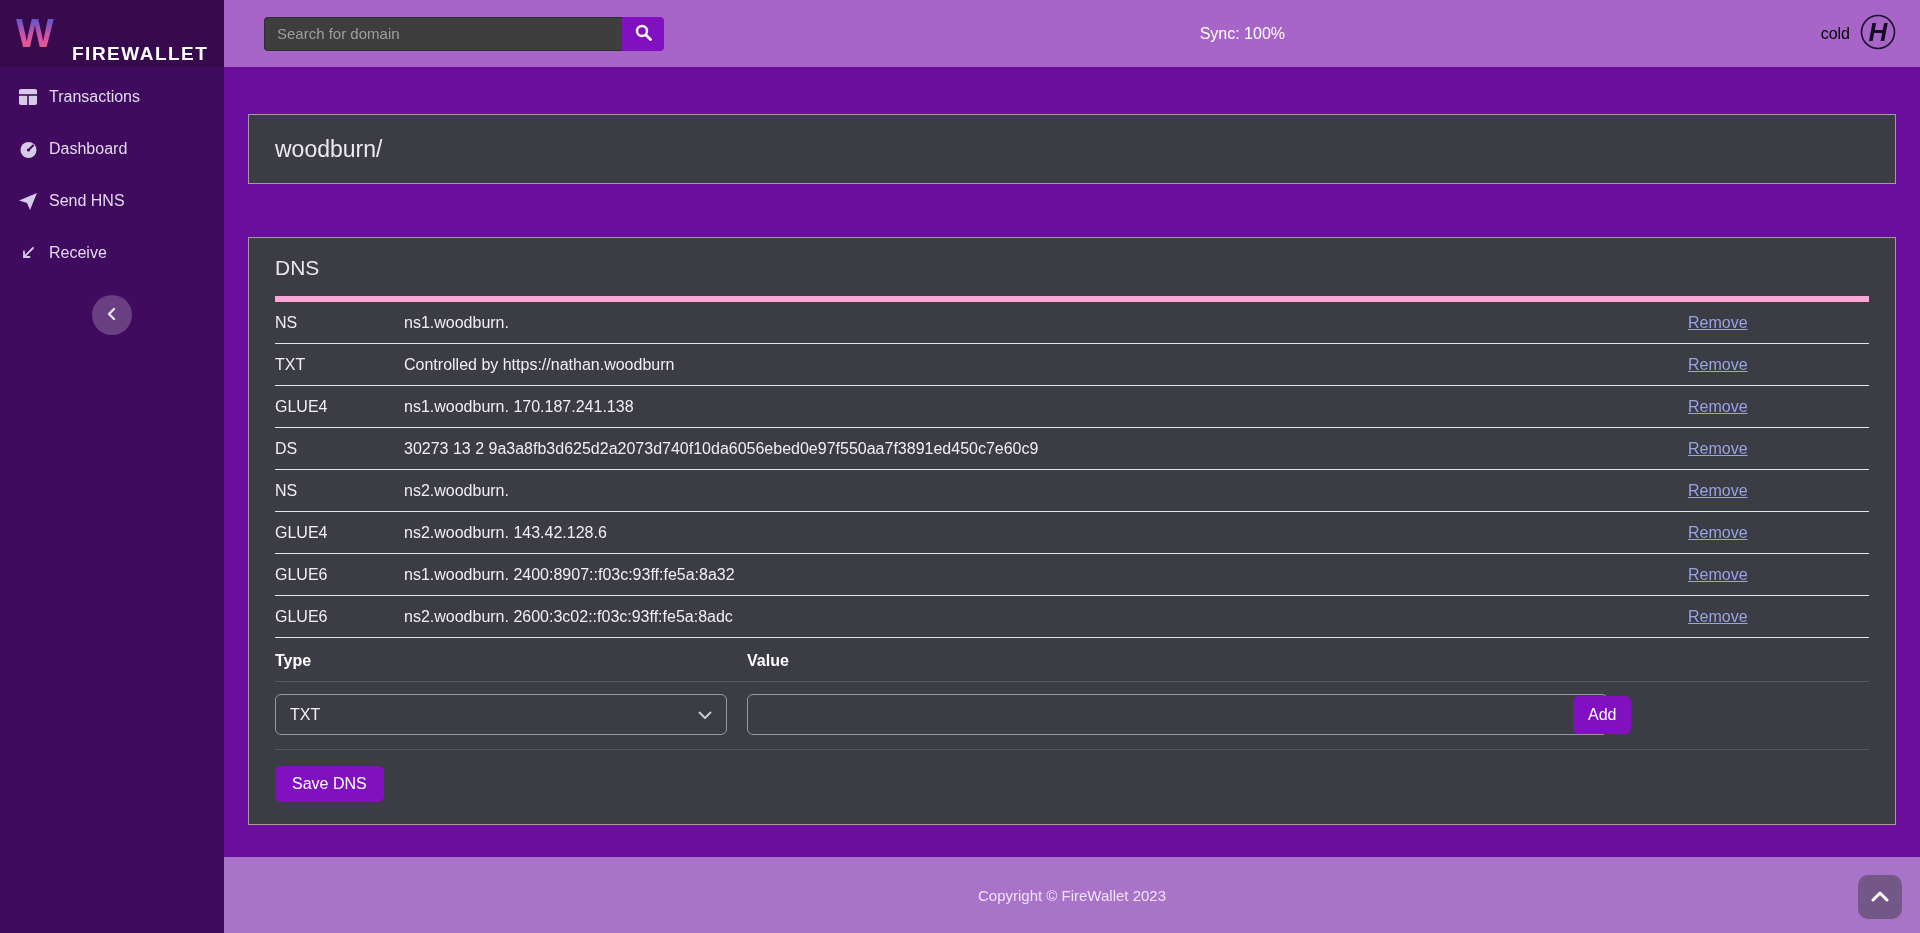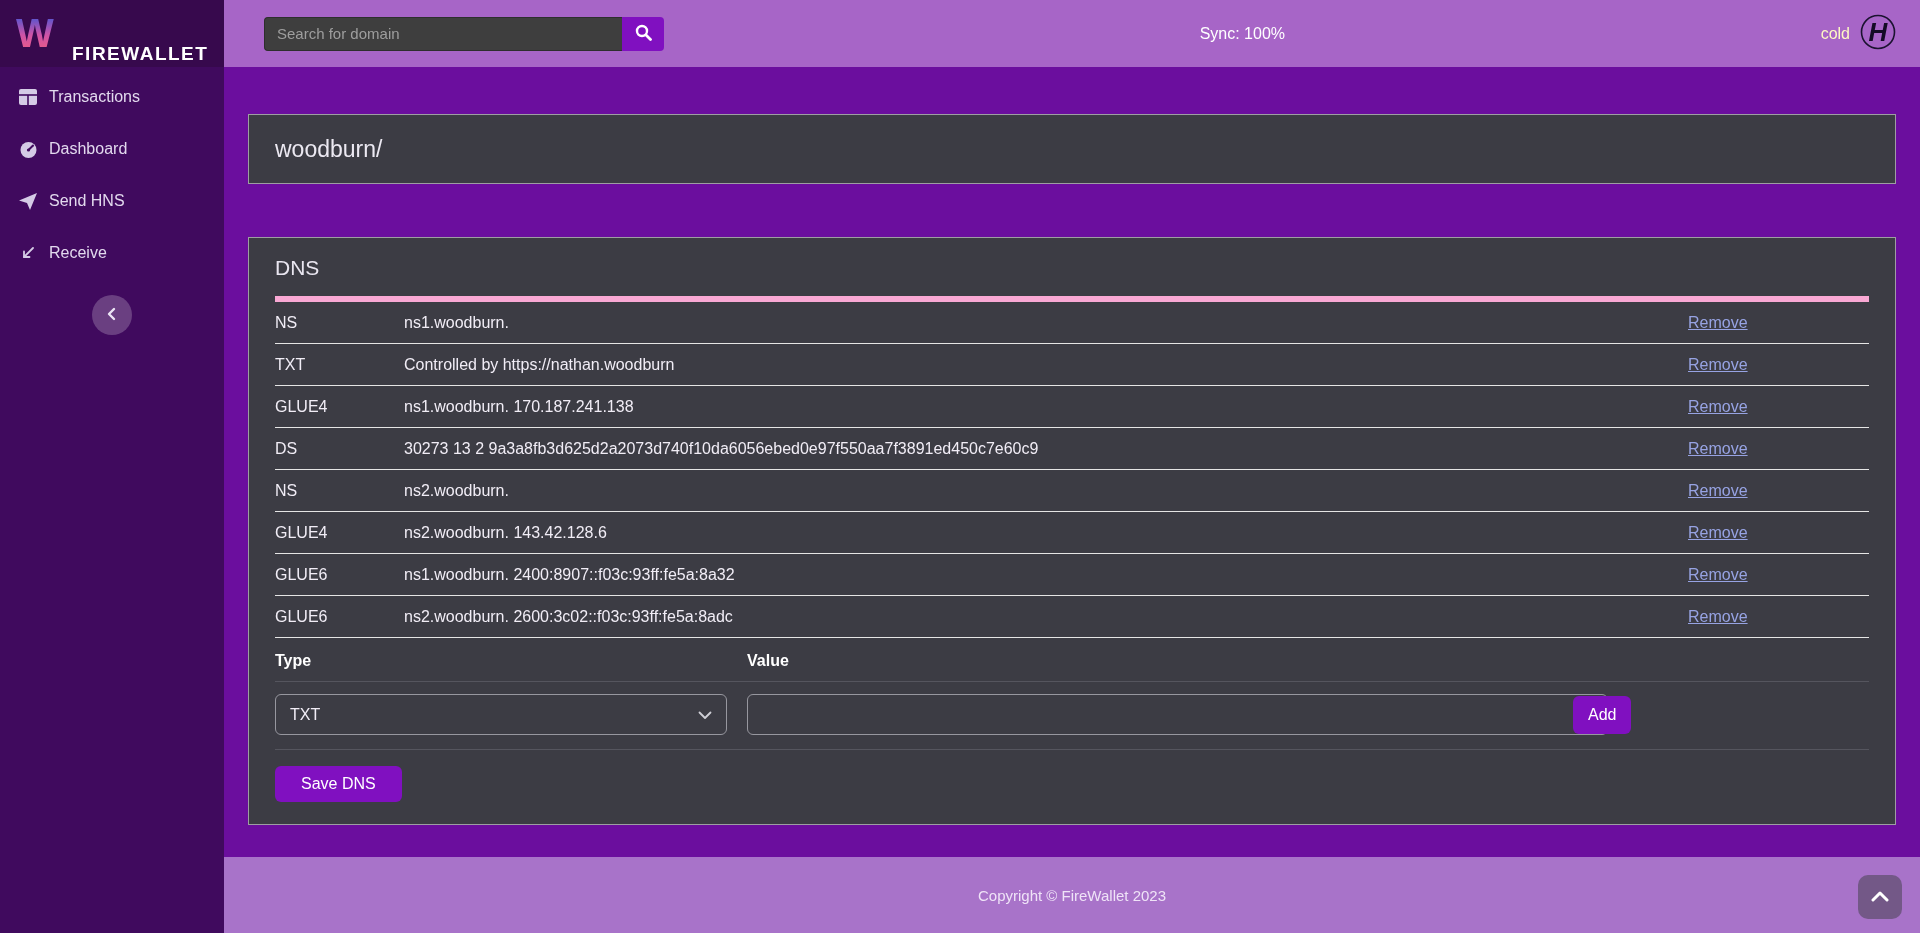--- a/index.html
+++ b/index.html
@@ -53,21 +53,21 @@
     font-family: "Liberation Sans", sans-serif;
   }
   .search-input::placeholder { color: #9e9e9e; }
   .search-btn {
     width: 42px; height: 34px; border: none; cursor: pointer;
     background: #8010c0; border-radius: 0 4px 4px 0;
     display: flex; align-items: center; justify-content: center;
   }
   .sync { flex: 1; text-align: center; color: #ffffff; font-size: 16px; }
   .wallet { display: flex; align-items: center; gap: 10px; }
-  .wallet-name { color: #fef9c3; font-size: 16px; }
+  .wallet-name { color: #000000; font-size: 16px; }
 
   
   .main { flex: 1; padding: 23px 24px; overflow: hidden; }
   .card {
     background: #3c3c44; border: 1px solid rgba(255,255,255,0.5);
     border-radius: 0;
   }
   .title-card { padding: 20px 26px; }
   .domain-title { font-size: 23px; font-weight: 400; color: #ece9f2; line-height: 28px; }
 
@@ -111,21 +111,21 @@
     width: 861px; height: 41px; background: transparent;
     border: 1px solid #97979f; border-radius: 6px;
     color: #f1edf6; font-size: 16px; padding: 0 12px; outline: none;
     font-family: "Liberation Sans", sans-serif;
   }
   .btn {
     background: #8010c0; color: #ffffff; border: none; border-radius: 6px;
     font-size: 16px; cursor: pointer; font-family: "Liberation Sans", sans-serif;
   }
   .add-btn { padding: 10px 15px; }
-  .save-btn { margin-top: 16px; padding: 9px 26px; }
+  .save-btn { margin-top: 16px; padding: 9px 17px; }
 
   
   .footer {
     height: 76px; flex: 0 0 76px; background: #a873c9;
     display: flex; align-items: center; justify-content: center;
     color: #efe3f7; font-size: 15px;
   }
   .scroll-top {
     position: fixed; right: 18px; bottom: 14px;
     width: 44px; height: 44px; border-radius: 10px; border: none;

